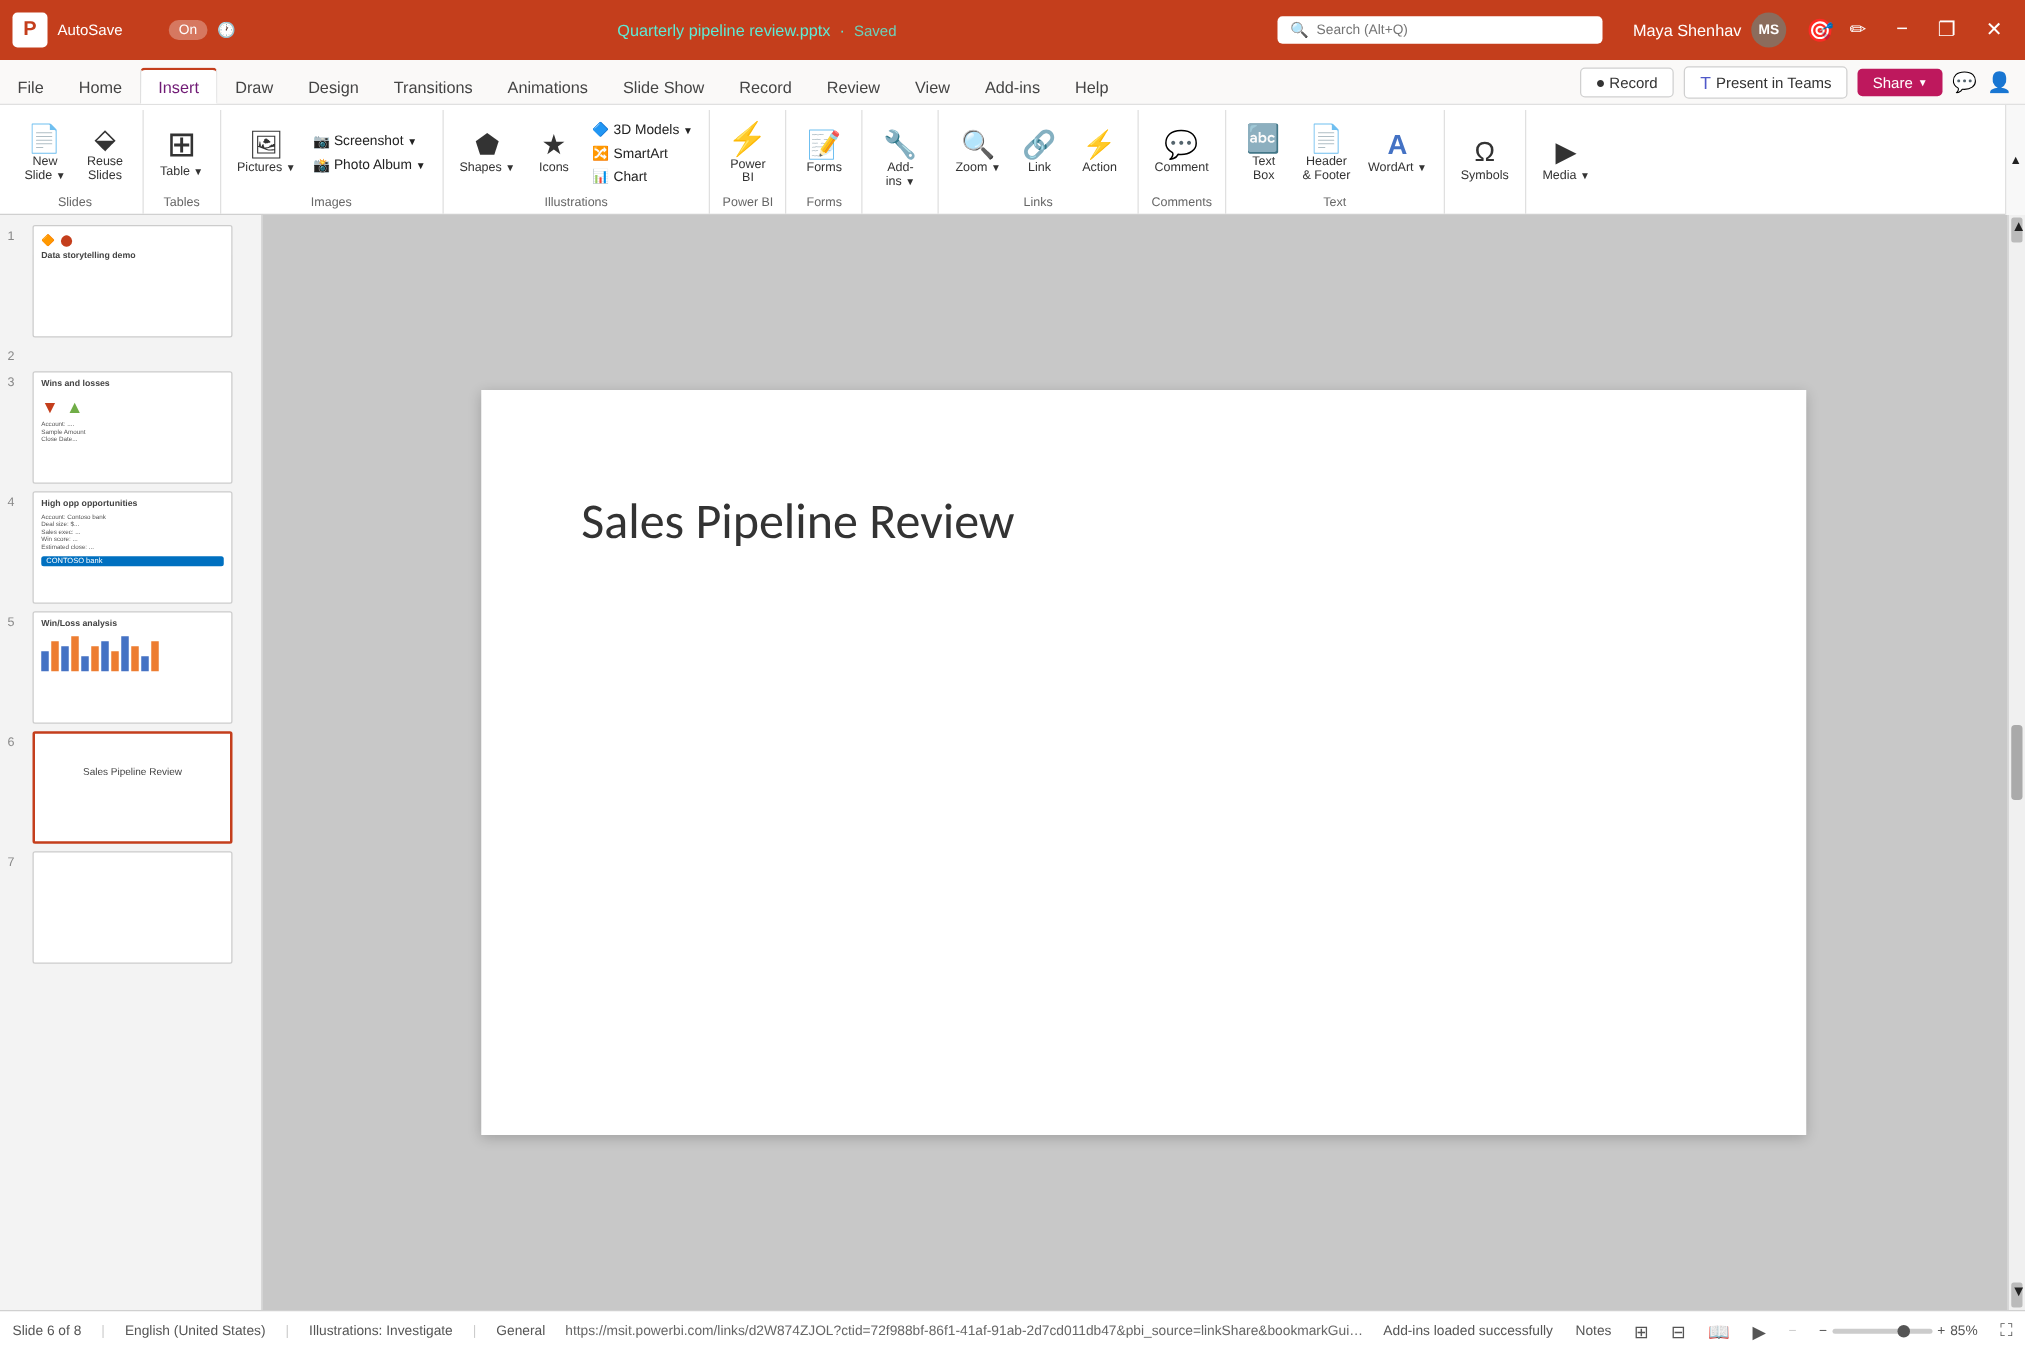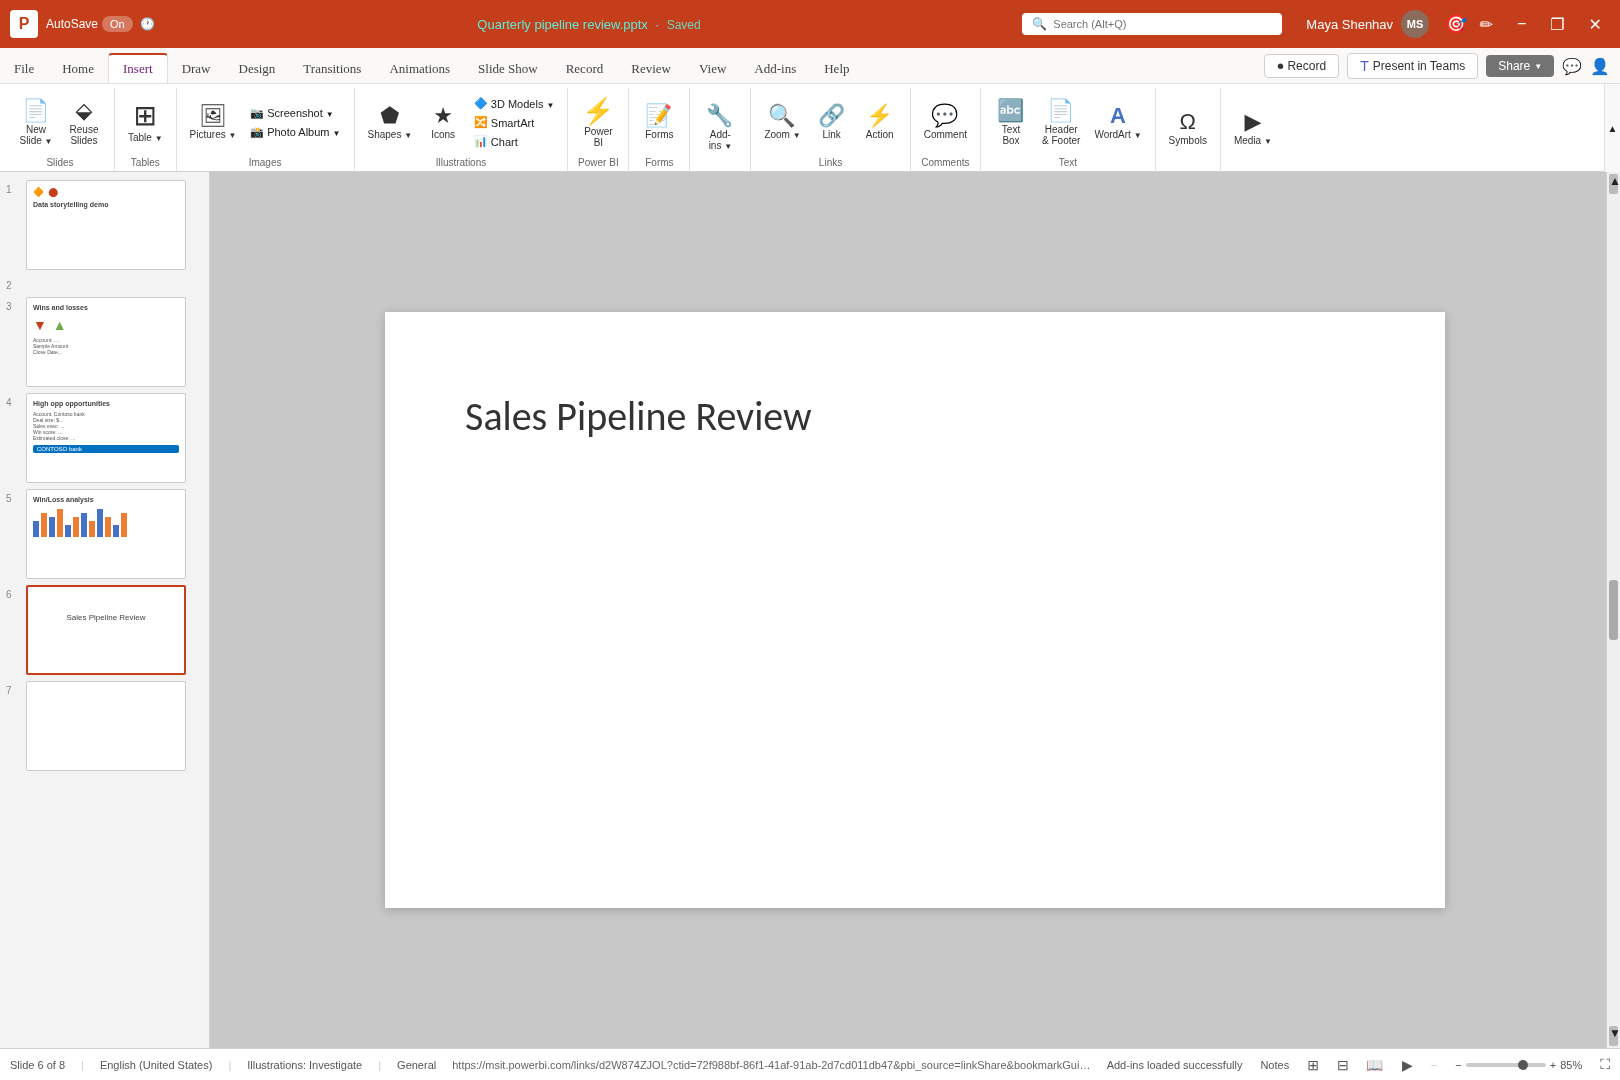--- a/index.html
+++ b/index.html
@@ -19,21 +19,21 @@
       background: #fff;
       border-radius: 4px;
       display: flex; align-items: center; justify-content: center;
       font-weight: bold; color: #c43e1c; font-size: 16px;
     }
     #titlebar .autosave {
       display: flex; align-items: center; gap: 4px; color: #fff; font-size: 12px;
     }
     #titlebar .autosave-toggle {
       background: rgba(255,255,255,0.3);
-      border-radius: 10px; padding: 2px 8px; font-size: 11px; color: #fff;
+      border-radius: 10px; padding: 2px 8px; font-size: 11px; color: #fff; margin-left: 33px;
     }
     #titlebar .filename {
       color: #5eead4; font-size: 13px; flex: 1; text-align: center;
     }
     #titlebar .user-area {
       display: flex; align-items: center; gap: 8px;
     }
     #titlebar .username { color: #fff; font-size: 13px; }
     #titlebar .avatar {
       width: 28px; height: 28px; border-radius: 50%;
@@ -78,21 +78,21 @@
       cursor: pointer;
       border: 1px solid transparent;
     }
     .action-btn.record-btn {
       background: #fff; border: 1px solid #d0d0d0; color: #333;
     }
     .action-btn.teams-btn {
       background: #fff; border: 1px solid #d0d0d0; color: #333;
     }
     .action-btn.share-btn {
-      background: #737373; color: #fff; border: none;
+      background: #be185d; color: #fff; border: none;
     }
 
     
     #ribbon {
       background: #fff;
       border-bottom: 1px solid #d0d0d0;
       display: flex;
       align-items: stretch;
       padding: 4px 0 0 6px;
       height: 88px;
@@ -255,21 +255,21 @@
     <div class="avatar">MS</div>
   </div>
   <span style="color:#fff;font-size:18px;cursor:pointer;margin-left:8px;">🎯</span>
   <span style="color:#fff;font-size:16px;cursor:pointer;margin-left:4px;">✏</span>
   <span class="title-btn" style="margin-left:8px;">−</span>
   <span class="title-btn">❐</span>
   <span class="title-btn">✕</span>
 </div>
 
 <div style="display:flex; background:#faf9f8; border-bottom:1px solid #e0e0e0; height:36px; align-items:flex-end;">
-  <div style="display:flex; align-items:flex-end; flex:1;font-family:Liberation Serif, serif;">
+  <div style="display:flex; align-items:flex-end; flex:1;">
 
   <div class="ribbon-tab">File</div>
       <div class="ribbon-tab">Home</div>
       <div class="ribbon-tab active">Insert</div>
       <div class="ribbon-tab">Draw</div>
       <div class="ribbon-tab">Design</div>
       <div class="ribbon-tab">Transitions</div>
       <div class="ribbon-tab">Animations</div>
       <div class="ribbon-tab">Slide Show</div>
       <div class="ribbon-tab">Record</div>

